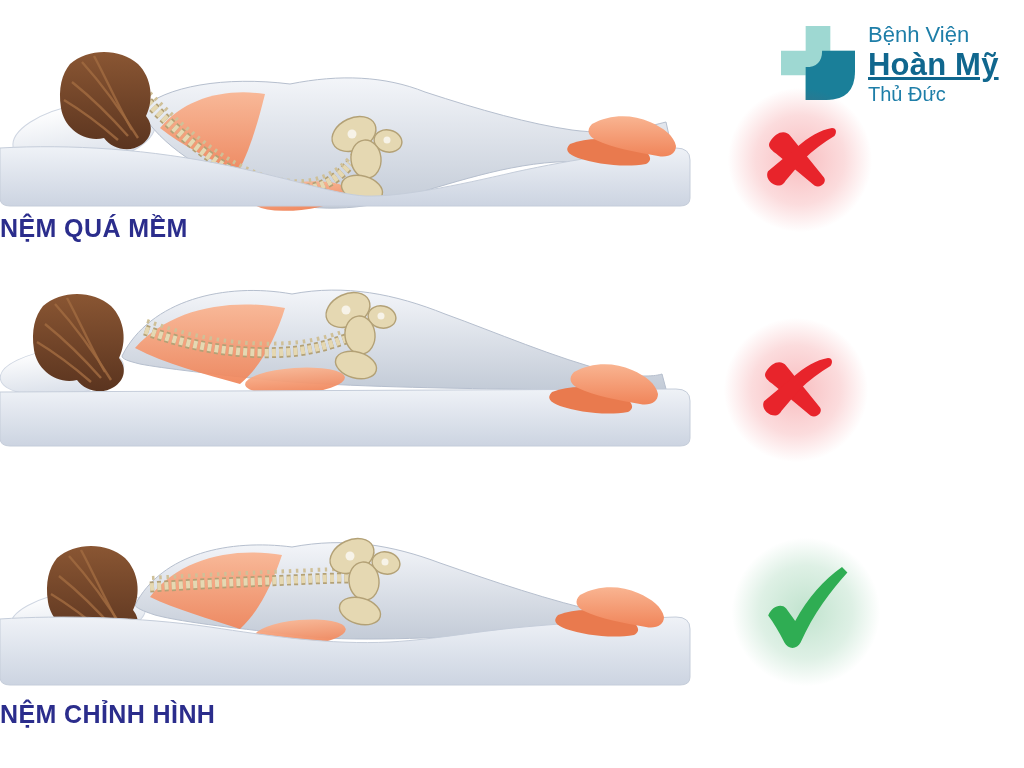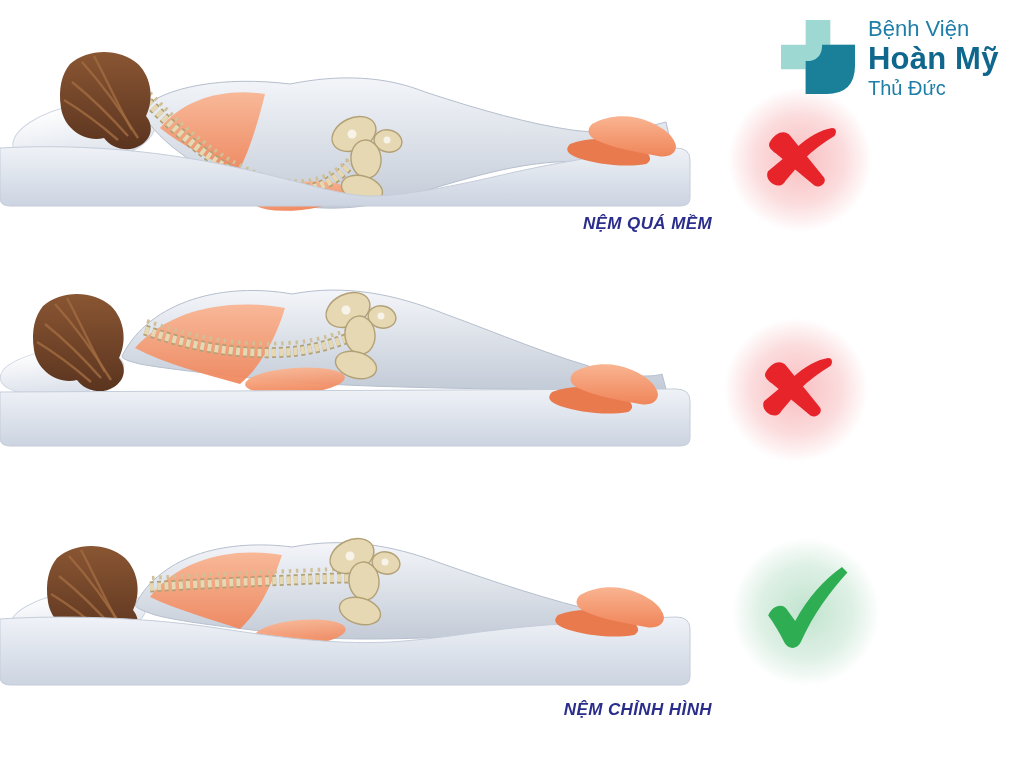--- a/index.html
+++ b/index.html
@@ -1,32 +1,32 @@
 <!DOCTYPE html>
 <html style="--label-blue: #2b2d8c; --cross-red: #e8242b; --check-green: #2fad53; --logo-teal: #1e7ea8; --logo-teal-dark: #10678e;"><head>
 <meta charset="utf-8">
 <style>
   html,body{margin:0;padding:0;background:#ffffff;}
   .canvas{position:relative;width:1024px;height:768px;background:#ffffff;overflow:hidden;
           font-family:"Liberation Sans","DejaVu Sans",sans-serif;}
   .figure{position:absolute;left:0;}
-  .caption{position:absolute;left:0;width:712px;text-align:right;
-           font-size:17px;font-weight:bold;letter-spacing:.4px;
-           color:var(--label-blue,#2b2d8c);font-style:italic;}
+  .caption{position:absolute;left:0;width:712px;text-align:left;
+           font-size:25px;font-weight:bold;letter-spacing:.4px;
+           color:var(--label-blue,#2b2d8c);}
   .mark{position:absolute;width:150px;height:150px;display:flex;align-items:center;justify-content:center;}
   .glow-red{background:radial-gradient(circle at 50% 50%, rgba(233,37,44,.30) 0%, rgba(233,37,44,.16) 42%, rgba(233,37,44,0) 68%);}
   .glow-green{background:radial-gradient(circle at 50% 50%, rgba(61,168,102,.32) 0%, rgba(61,168,102,.17) 44%, rgba(61,168,102,0) 70%);}
   .mark svg{display:block;}
   .x-stroke{fill:var(--cross-red,#e8242b);}
   .v-stroke{fill:var(--check-green,#2fad53);}
-  .logo{position:absolute;top:18px;left:781px;display:flex;align-items:flex-start;}
+  .logo{position:absolute;top:24px;left:781px;display:flex;align-items:flex-start;}
   .logo-cross{width:74px;height:74px;margin-top:2px;}
   .logo-text{margin-left:13px;line-height:1;}
   .logo-line1{font-size:22px;color:var(--logo-teal,#1e7ea8);margin-bottom:3px;}
-  .logo-line2{font-size:31px;font-weight:bold;color:var(--logo-teal-dark,#10678e);margin-bottom:4px;letter-spacing:.2px;}
+  .logo-line2{font-size:31px;font-weight:bold;color:var(--logo-teal-dark,#10678e);margin-bottom:4px;letter-spacing:.2px;text-decoration:underline;}
   .logo-line3{font-size:20px;color:var(--logo-teal,#1e7ea8);}
 </style>
 </head>
 <body>
 
 <div class="canvas">
 
   <div class="logo">
     <svg class="logo-cross" viewBox="0 0 72 72">
       <path id="cross-light" d="M24,0 H48 V24 H72 V48 H48 V72 H24 V48 H0 V24 H24 Z" fill="#9ed8d2"></path>

